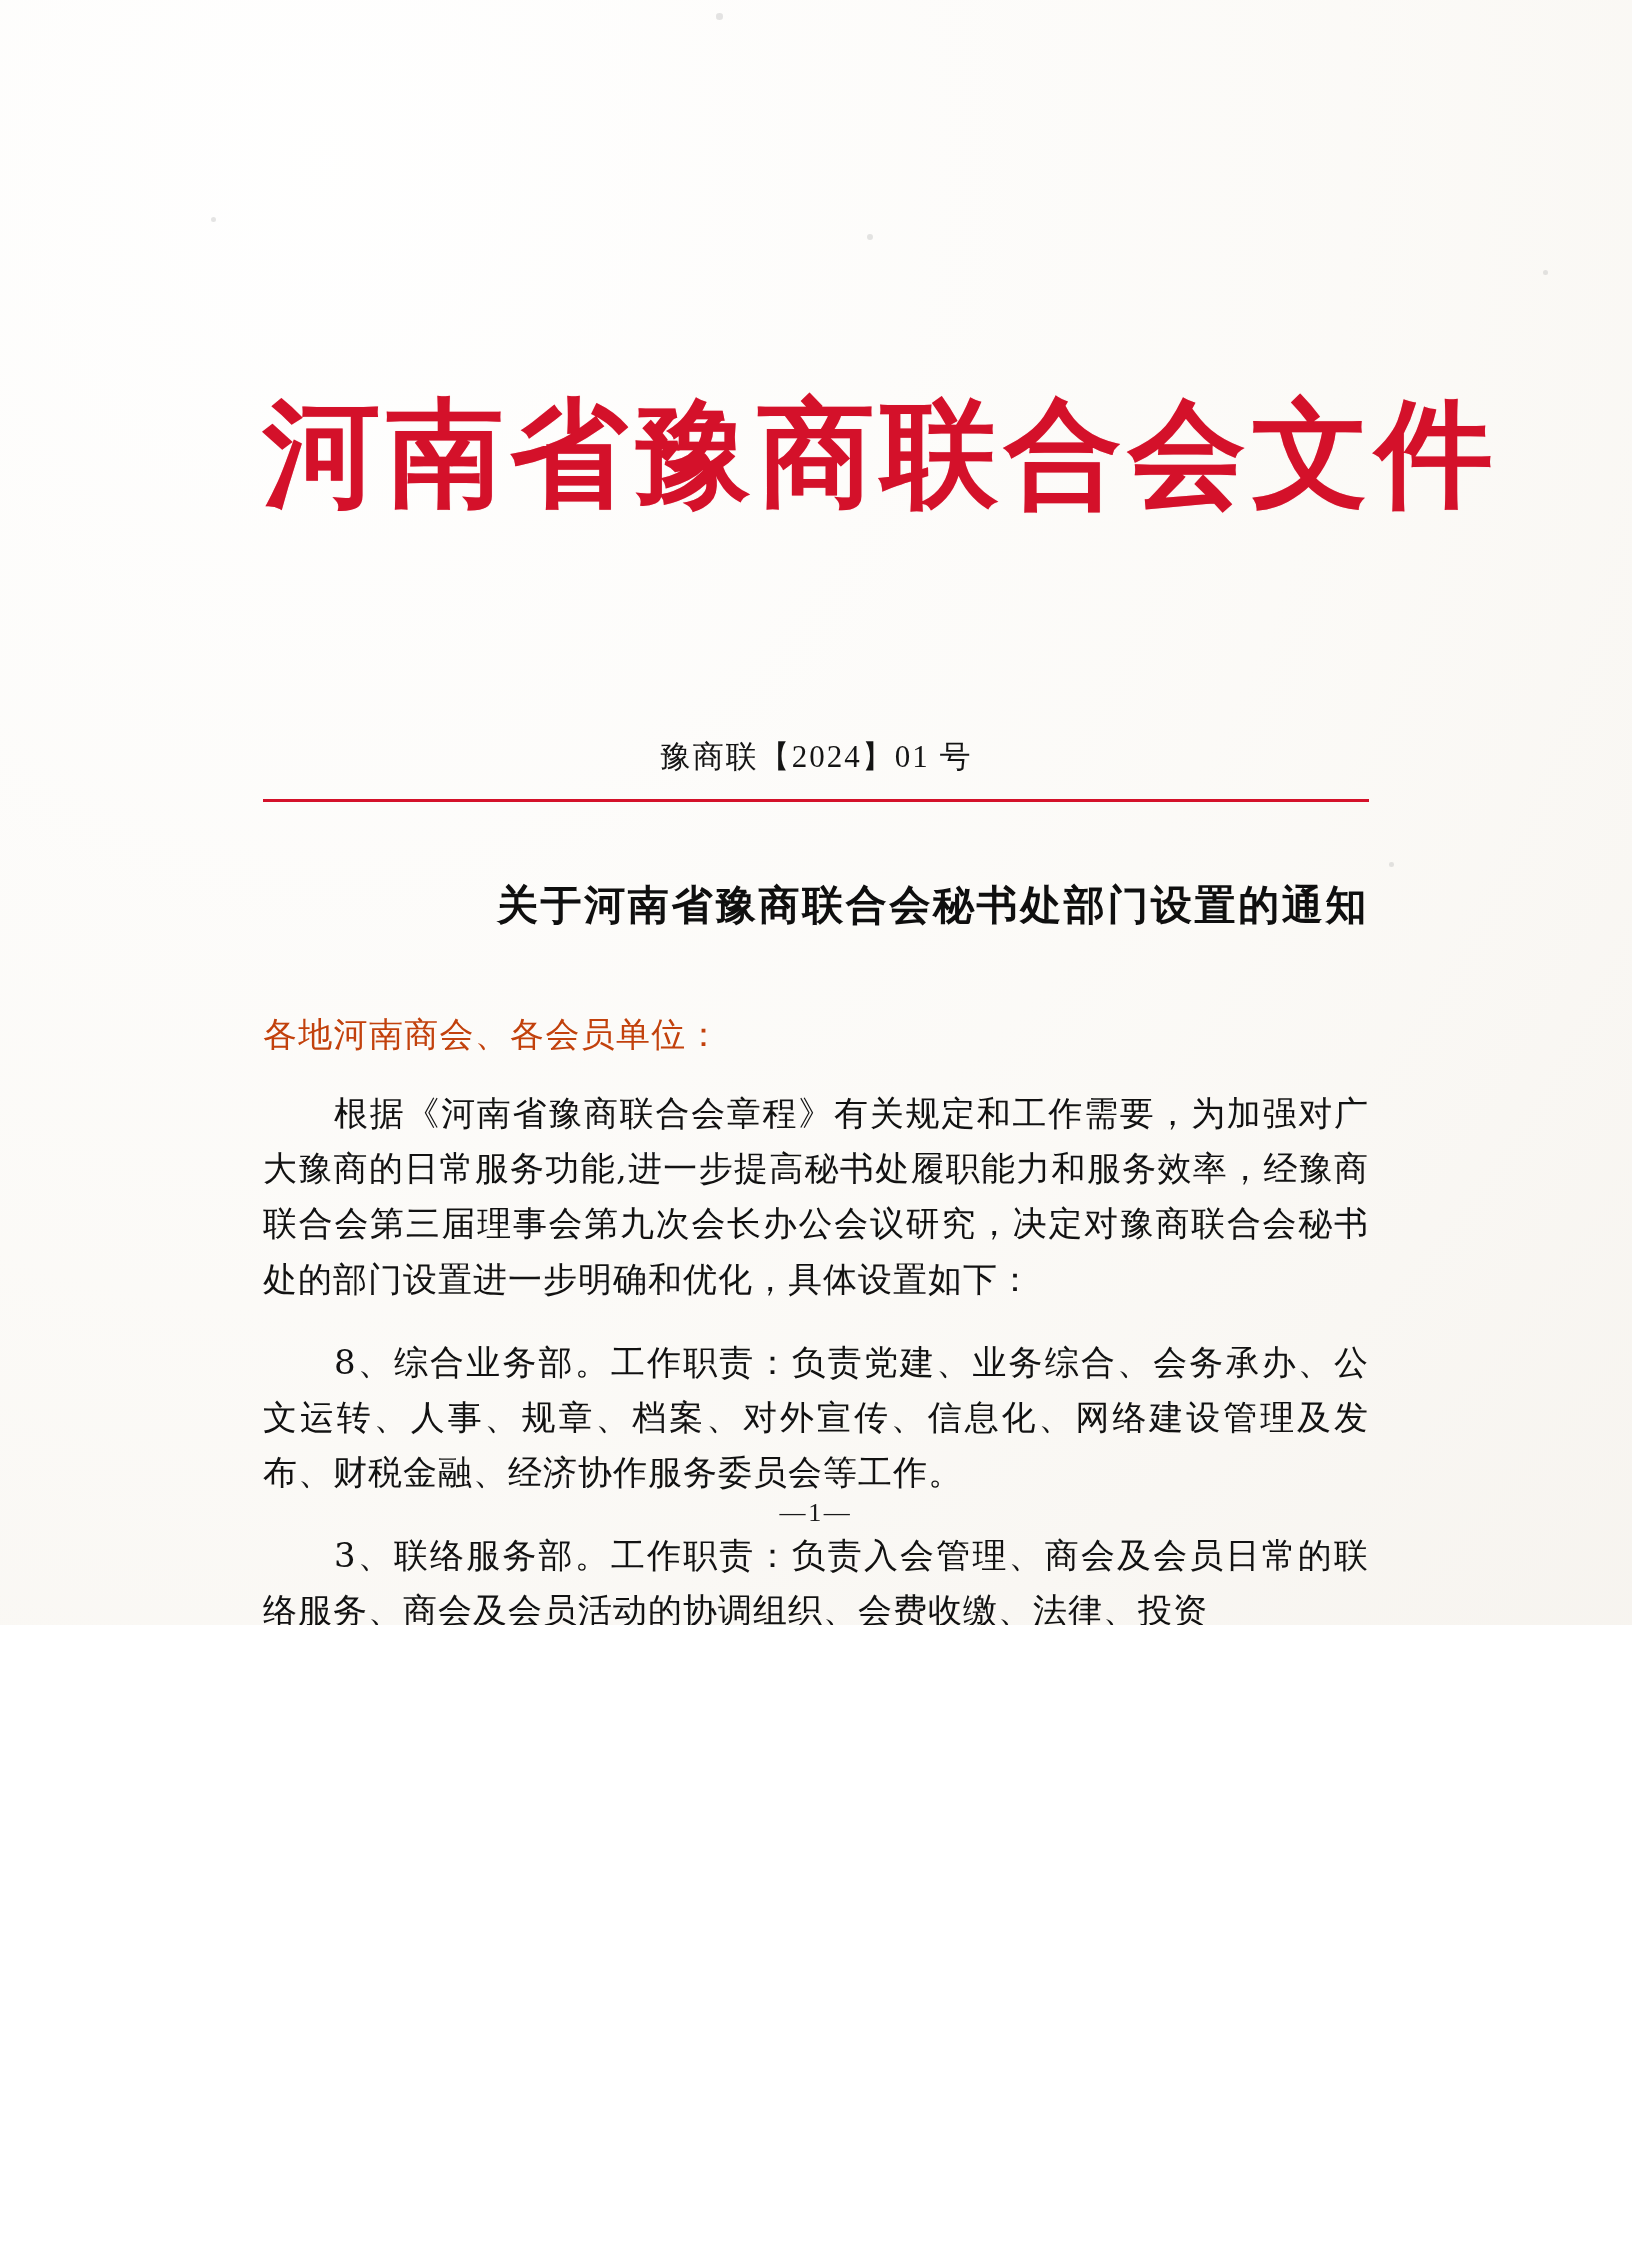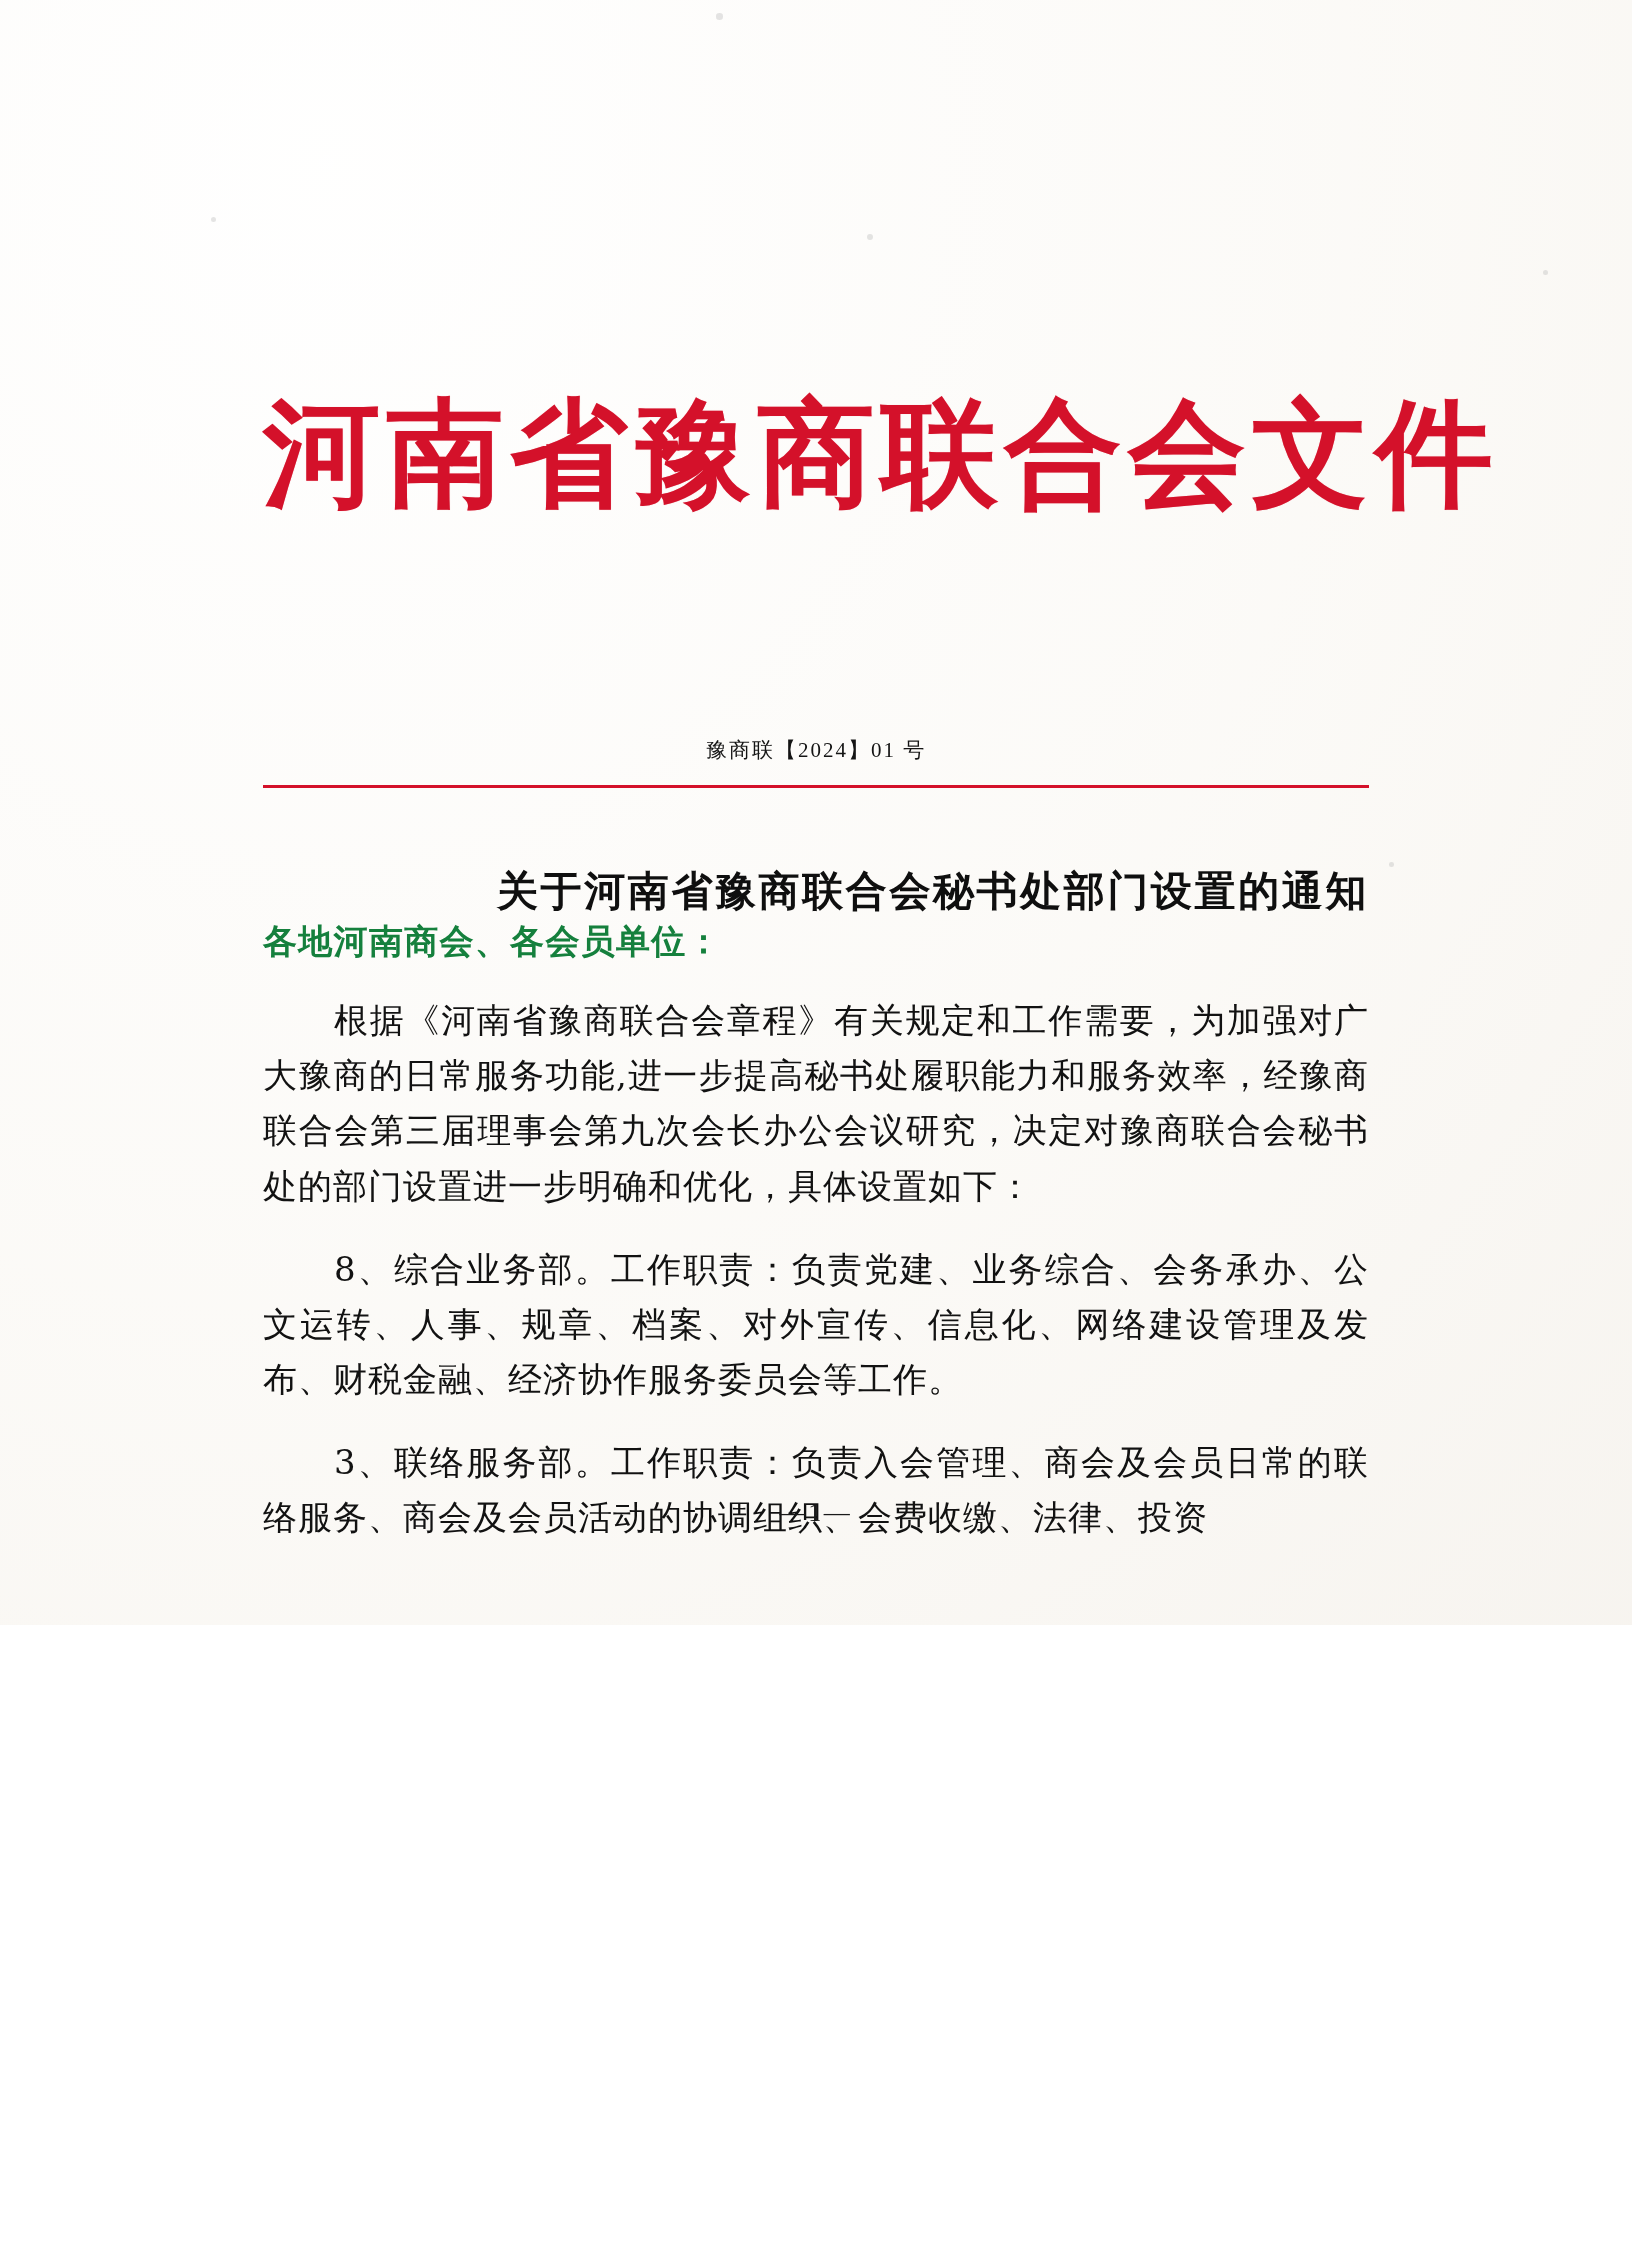--- a/index.html
+++ b/index.html
@@ -45,21 +45,21 @@
     letter-spacing: 6.6px;
     line-height: 1.0;
     white-space: nowrap;
     text-shadow: 0 0 0.7px rgba(212,17,42,0.45);
   }
 
   
   .doc-number {
     text-align: center;
     margin-top: 224px;
-    font-size: 21px;
+    font-size: 31px;
     letter-spacing: 2px;
     color: #141414;
     font-family: "Liberation Serif", serif;
   }
 
   .red-rule {
     margin-top: 21px;
     height: 3.3px;
     background: #d4112a;
     width: 100%;
@@ -72,24 +72,25 @@
     font-size: 41px;
     font-weight: bold;
     letter-spacing: 2.6px;
     color: #0f0f0f;
     font-family: "DejaVu Serif", "Liberation Serif", serif;
     white-space: nowrap;
   }
 
   
   .salutation {
+    margin-top: 79px;
     font-size: 34px;
-    font-weight: bold;
+    font-weight: normal;
     letter-spacing: 1.3px;
-    color: #15803d;
+    color: #c2410c;
     font-family: "DejaVu Serif", "Liberation Serif", serif;
   }
   .body-para {
     margin-top: 28px;
     font-size: 34px;
     line-height: 1.62;
     letter-spacing: 1px;
     color: #121212;
     text-indent: 71px;
     font-family: "DejaVu Serif", "Liberation Serif", serif;

